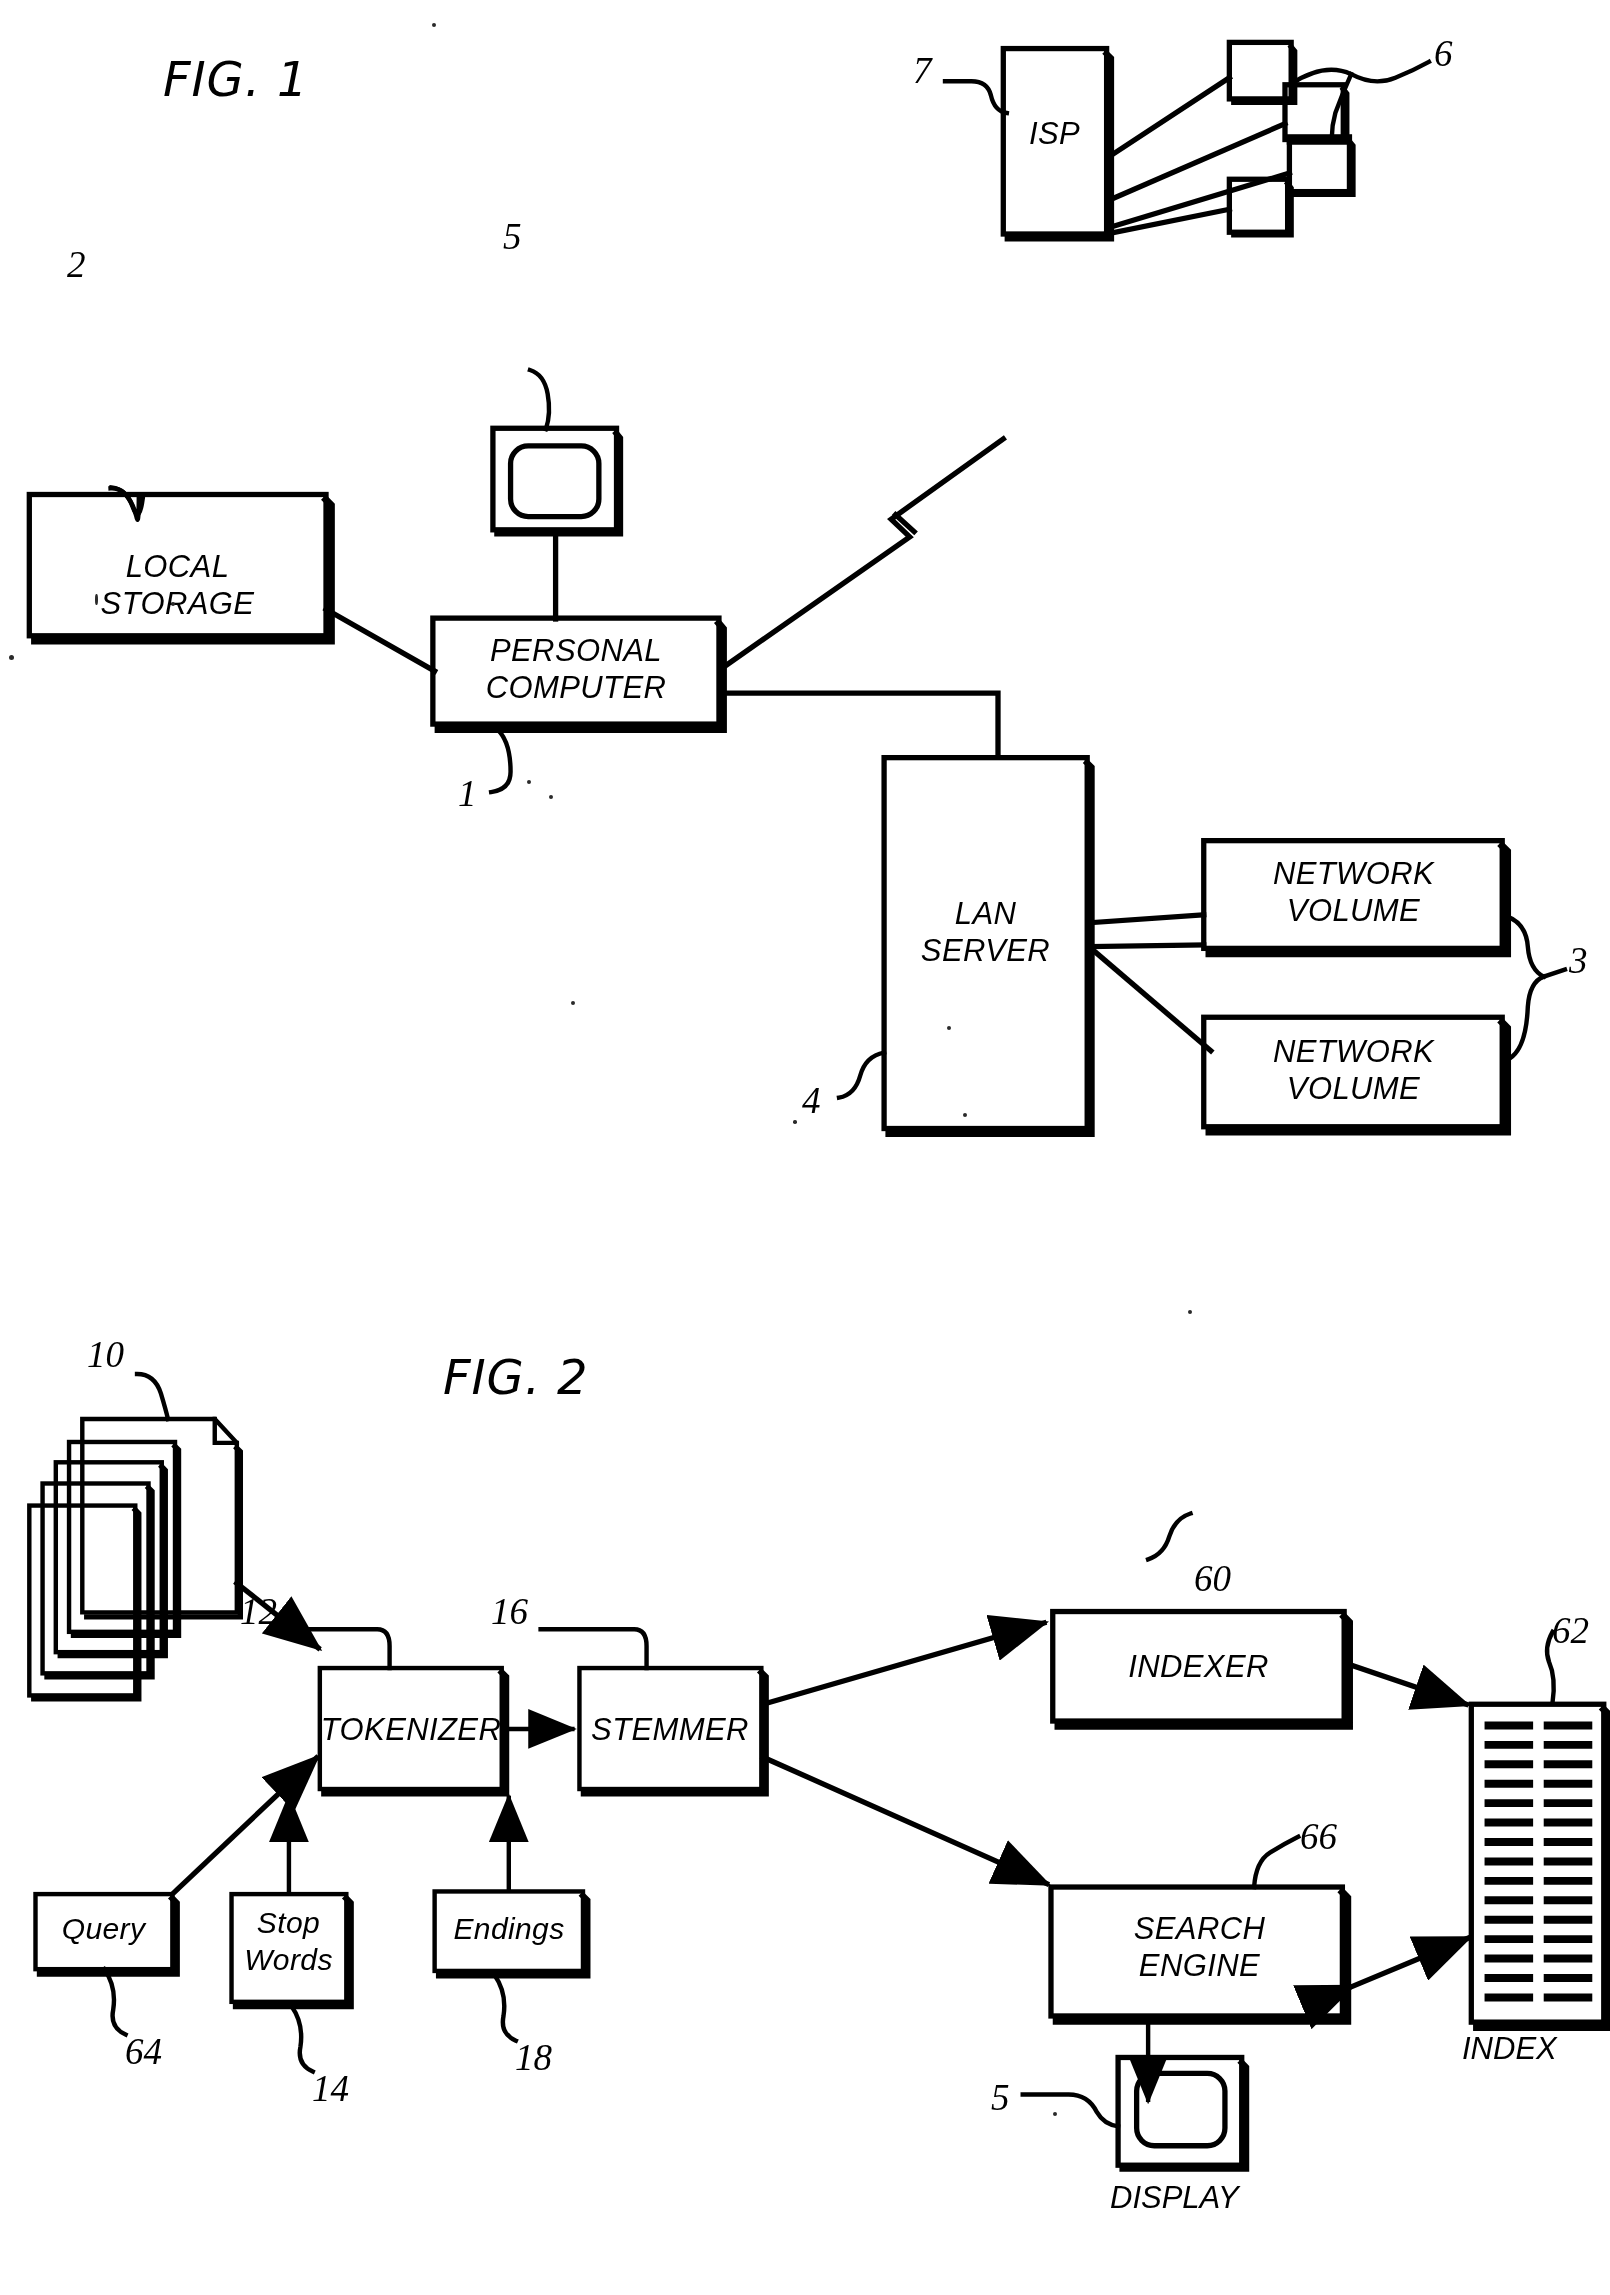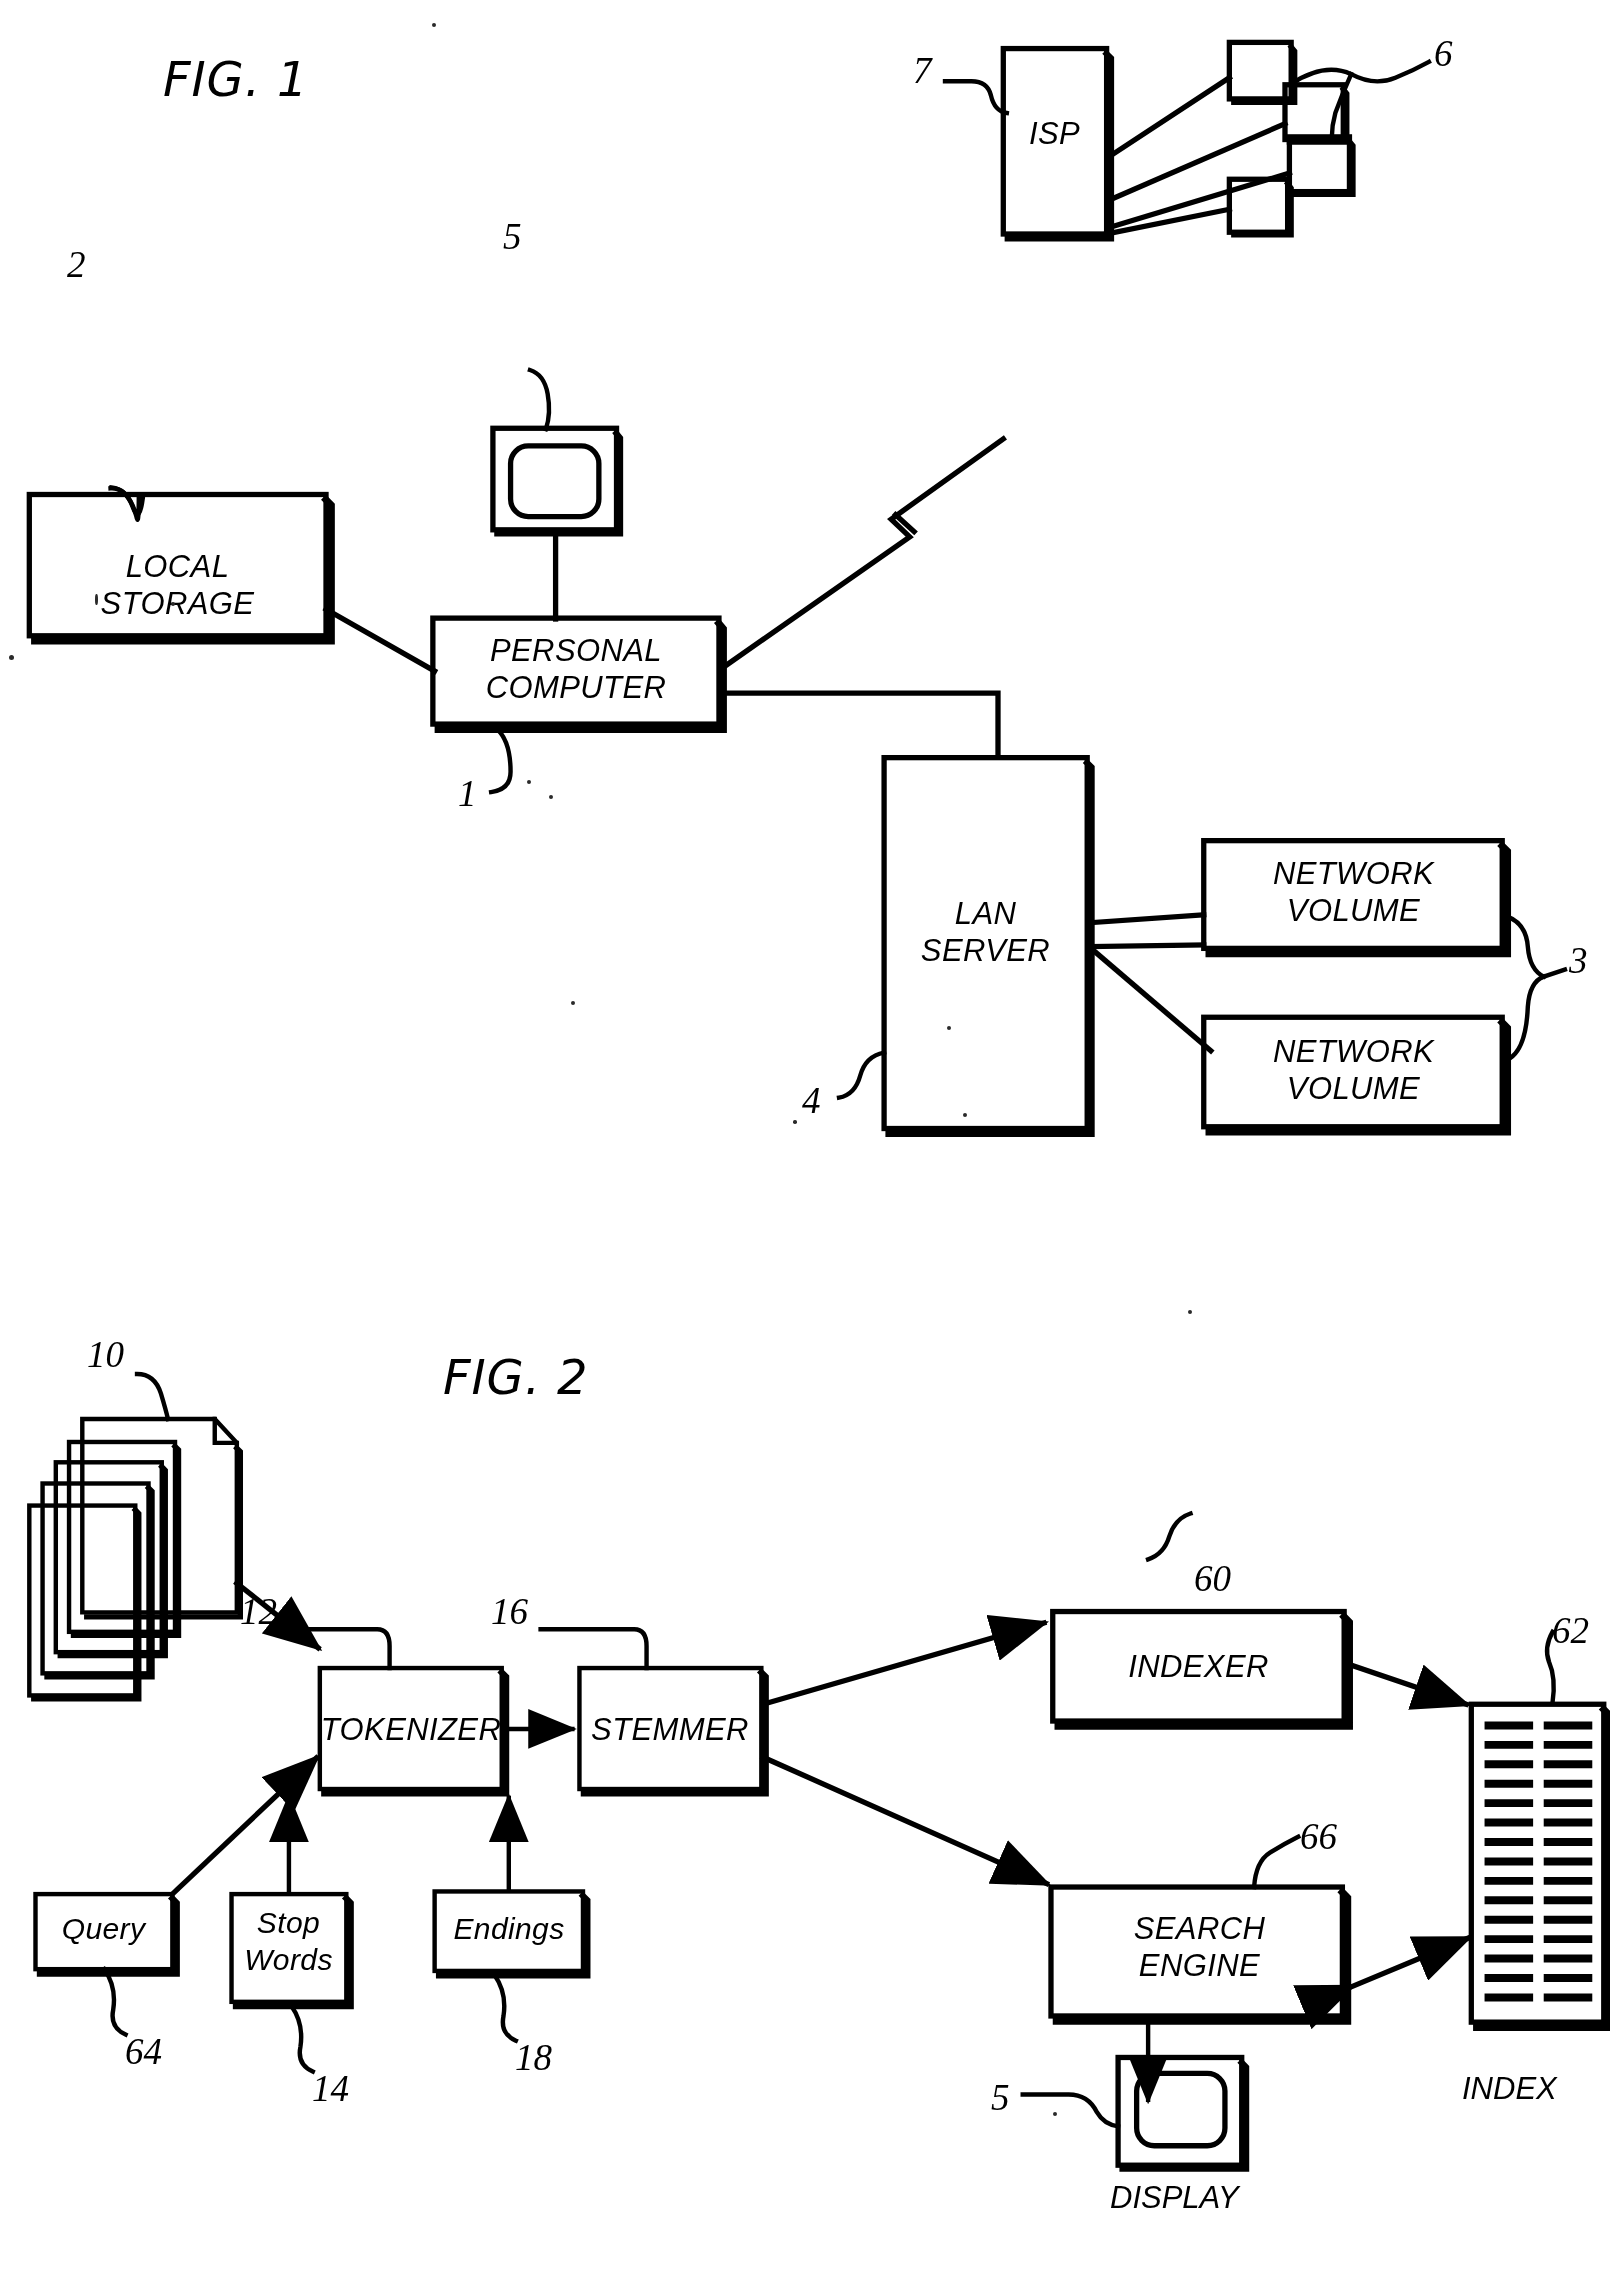--- a/index.html
+++ b/index.html
@@ -318,21 +318,21 @@
   <div class="box-label" style="left:1054px; top:1910px; width:291px;">SEARCH
 ENGINE</div>
 
   <div class="box-label mixed" style="left:35px; top:1910px; width:137px;">Query</div>
 
   <div class="box-label mixed" style="left:231px; top:1904px; width:115px;">Stop
 Words</div>
 
   <div class="box-label mixed" style="left:435px; top:1910px; width:148px;">Endings</div>
 
-  <div class="caption" style="left:1462px; top:2031px;margin-top:40px;">INDEX</div>
+  <div class="caption" style="left:1462px; top:2031px;">INDEX</div>
 
   <div class="caption" style="left:1110px; top:2180px;">DISPLAY</div>
 
   <div class="ref-num" style="left:87px; top:1333px;">10</div>
   <div class="ref-num" style="left:240px; top:1590px;">12</div>
   <div class="ref-num" style="left:312px; top:2067px;">14</div>
   <div class="ref-num" style="left:491px; top:1590px;">16</div>
   <div class="ref-num" style="left:515px; top:2036px;">18</div>
   <div class="ref-num" style="left:1194px; top:1557px;">60</div>
   <div class="ref-num" style="left:1552px; top:1609px;">62</div>

